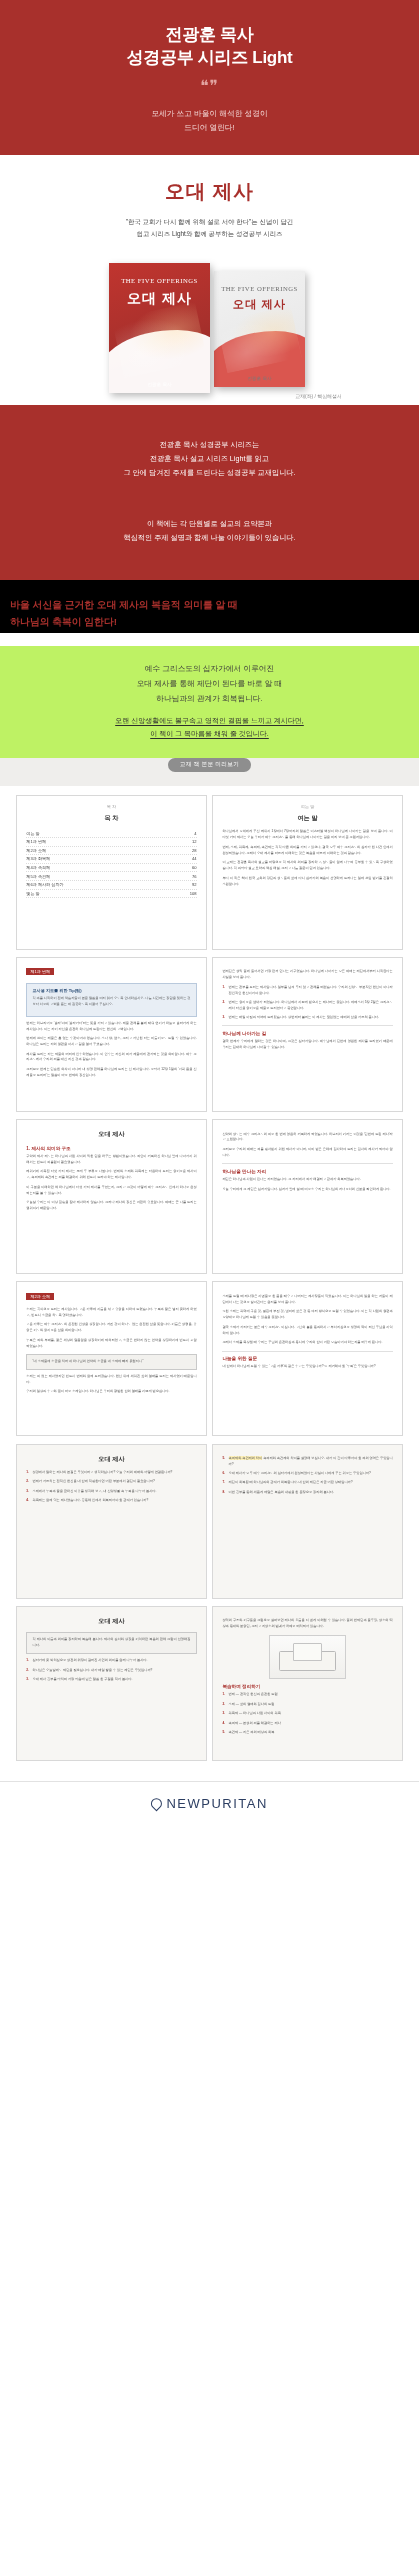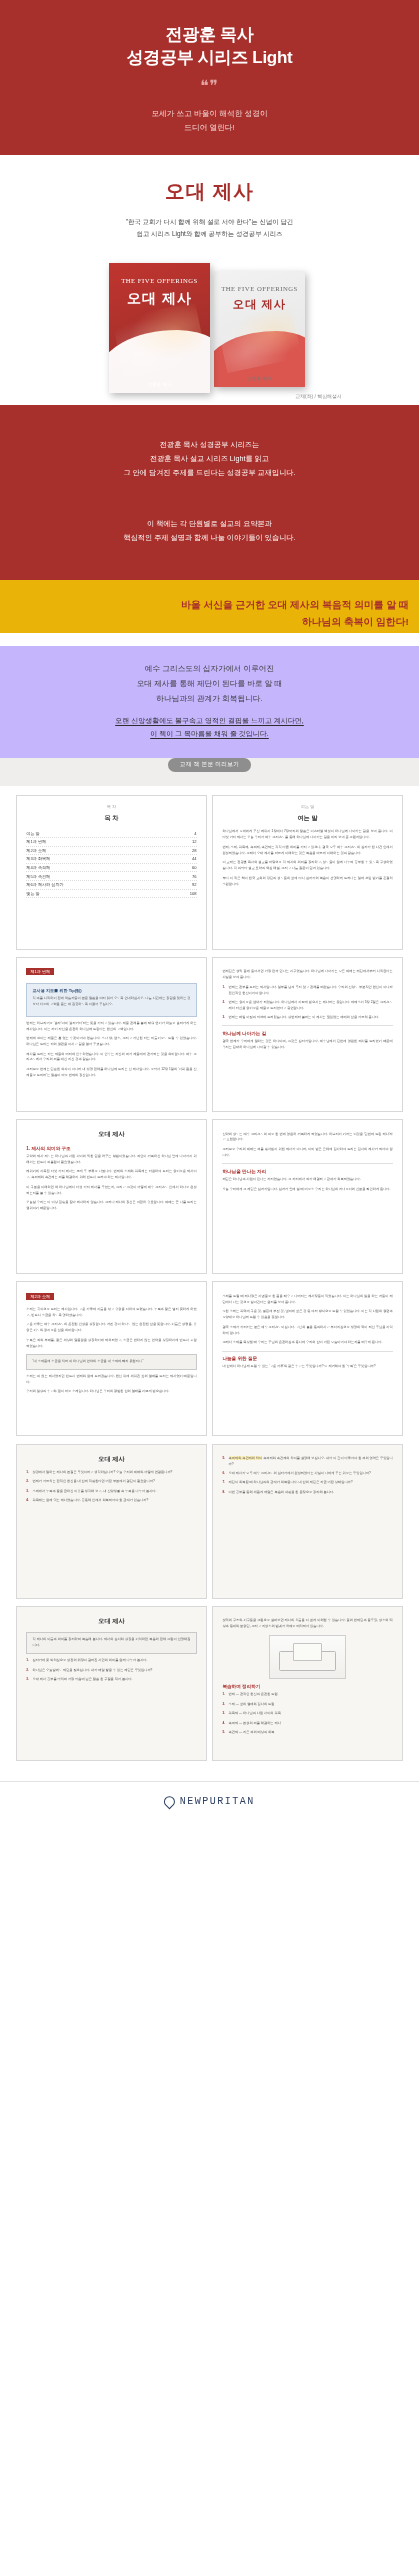--- a/index.html
+++ b/index.html
@@ -153,35 +153,36 @@
     text-align: center;
     padding: 18.5px 10.3px 19.6px;
     font-size: 7.2px;
     line-height: 2.0;
     white-space: pre-line;
   }
   .desc-band .spacer { display:block; height: 7.2px; }
 
   
   .quote-band {
-    background: #eab308;
-    text-align: right;
+    background: #000000;
+    text-align: left;
     padding: 17.5px 10.3px 3.1px;
+    text-decoration: underline;
   }
   .quote-head {
     font-size: 9.8px;
     font-weight: bold;
     color: #a8302c;
     line-height: 1.7;
     white-space: pre-line;
   }
 
   
   .gray-band {
-    background: #c4b5fd;
+    background: #bef264;
     text-align: center;
     padding: 15.5px 10.3px 17.5px;
     margin-top: 12.4px;
   }
   .gray-band .lines {
     font-size: 7.7px;
     line-height: 1.95;
     color: #3b3b3b;
     white-space: pre-line;
   }
@@ -329,22 +330,22 @@
     gap: 4.1px;
     color: #2c3e62;
   }
   .footer-mark {
     width: 11.3px; height: 11.3px;
     border: 1px solid #2c3e62;
     border-radius: 50% 50% 50% 0;
     transform: rotate(-45deg);
   }
   .footer-name {
-    font-family: Liberation Mono, monospace;
-    font-size: 10px;
+    font-family: Liberation Sans, sans-serif;
+    font-size: 13px;
     letter-spacing: 1.5px;
     color: #2c3e62;
   }
 </style>
 </head>
 <body>
 
 <div class="page">
 
   <section class="hero">

